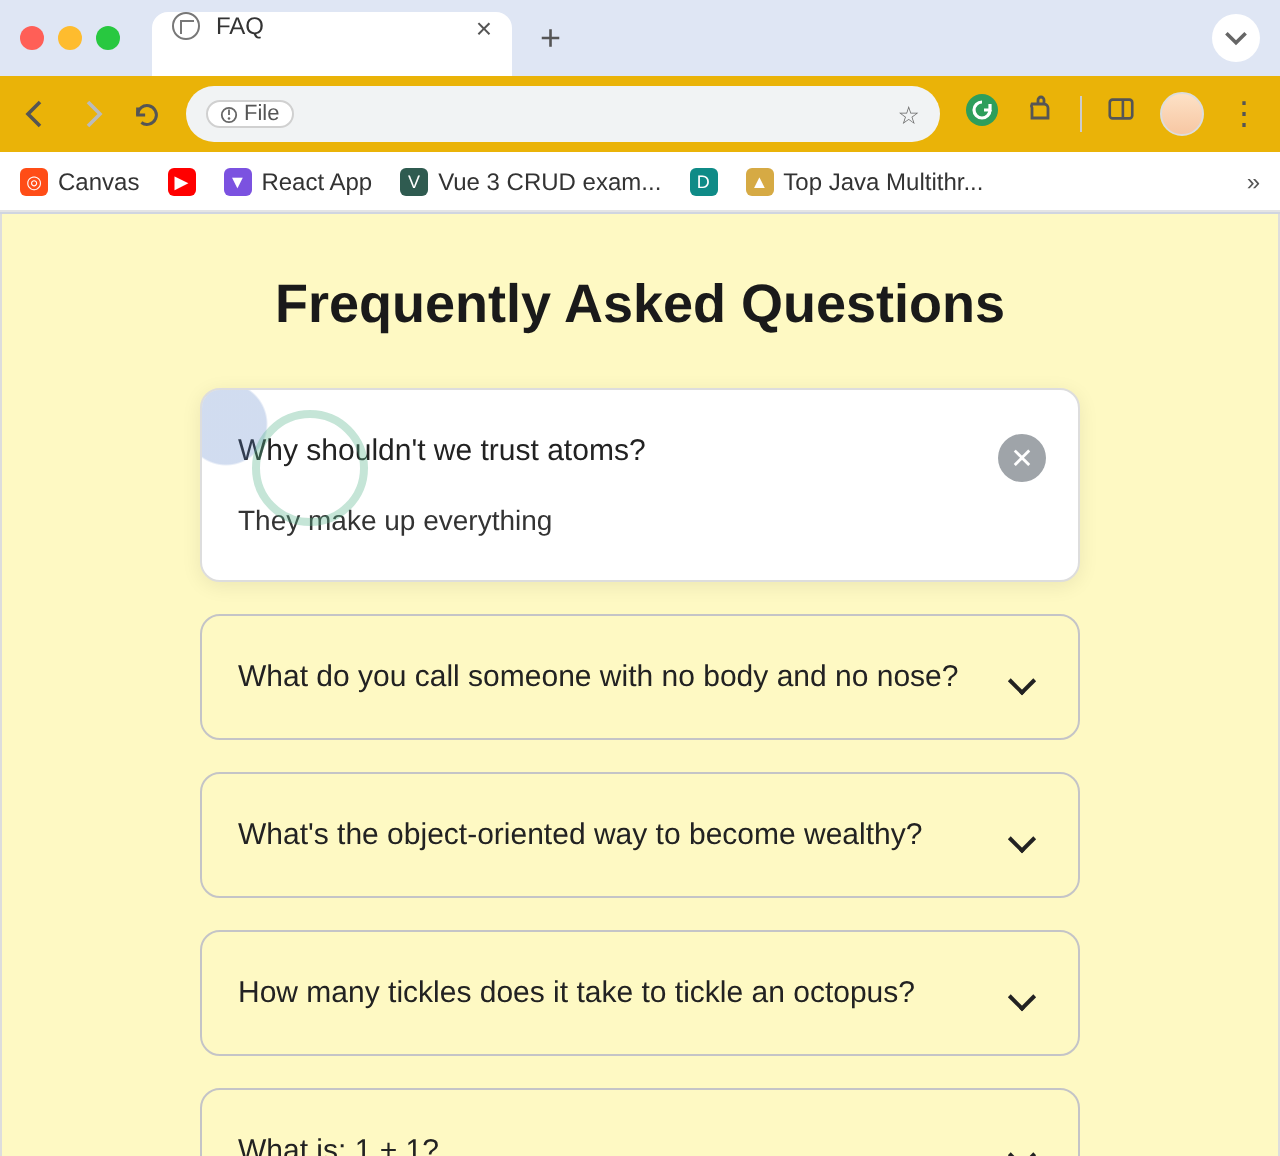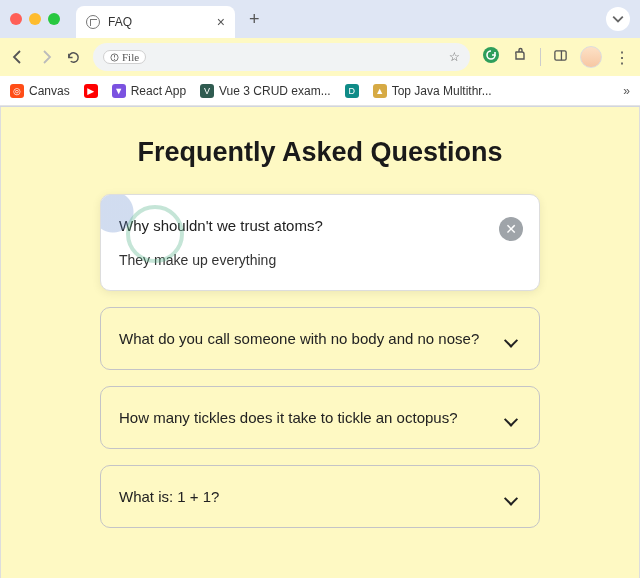--- a/index.html
+++ b/index.html
@@ -27,49 +27,47 @@
 .tl { width: 12px; height: 12px; border-radius: 50%; }
 .tl.red { background: #ff5f57; }
 .tl.yellow { background: #febc2e; }
 .tl.green { background: #28c840; }
 .tab {
   background: #fff;
   border-radius: 8px 8px 0 0;
   height: 32px;
   align-self: flex-end;
   display: flex;
-  align-items: center;
   padding: 0 10px;
   gap: 8px;
-  width: 159px;
+  width: 180px;
   font-size: 12px;
   color: #333;
 }
 .tab .favicon { width: 14px; height: 14px; border: 1px solid #777; border-radius: 50%; position: relative; }
 .tab .favicon::after { content:""; position:absolute; width:6px; height:6px; border-left:1px solid #777; border-top:1px solid #777; left:3px; top:3px; transform: rotate(0deg);}
 .tab .close { margin-left: auto; font-size: 14px; color: #555; }
 .newtab { font-size: 18px; color: #555; padding: 0 6px; }
 .chrome-menu {
   margin-left: auto;
   margin-right: 10px;
   width: 24px; height: 24px;
   background: #fff;
   border-radius: 50%;
   display: flex; align-items: center; justify-content: center;
   color: #666;
 }
 
 .toolbar {
-  background: #fef9c3;
+  background: #eab308;
   display: flex;
   align-items: center;
   height: 38px;
   padding: 0 10px;
   gap: 12px;
-  font-family: Liberation Serif, serif;
 }
 .nav-arrow, .reload { color: #555; display:flex; align-items:center; }
 .addr {
   flex: 1;
   background: #f1f3f4;
   border-radius: 16px;
   height: 28px;
   display: flex;
   align-items: center;
   padding: 0 10px;
@@ -328,20 +326,26 @@
         </button>
       </div>
 
       <div class="faq">
         <h3 class="faq-title">What do you call someone with no body and no nose?</h3>
         <button class="faq-toggle">
           <span class="chev"></span>
         </button>
       </div>
 
+      <div class="faq">
+        <h3 class="faq-title">What's the object-oriented way to become wealthy?</h3>
+        <button class="faq-toggle">
+          <span class="chev"></span>
+        </button>
+      </div>
 
       <div class="faq">
         <h3 class="faq-title">How many tickles does it take to tickle an octopus?</h3>
         <button class="faq-toggle">
           <span class="chev"></span>
         </button>
       </div>
 
       <div class="faq">
         <h3 class="faq-title">What is: 1 + 1?</h3>

